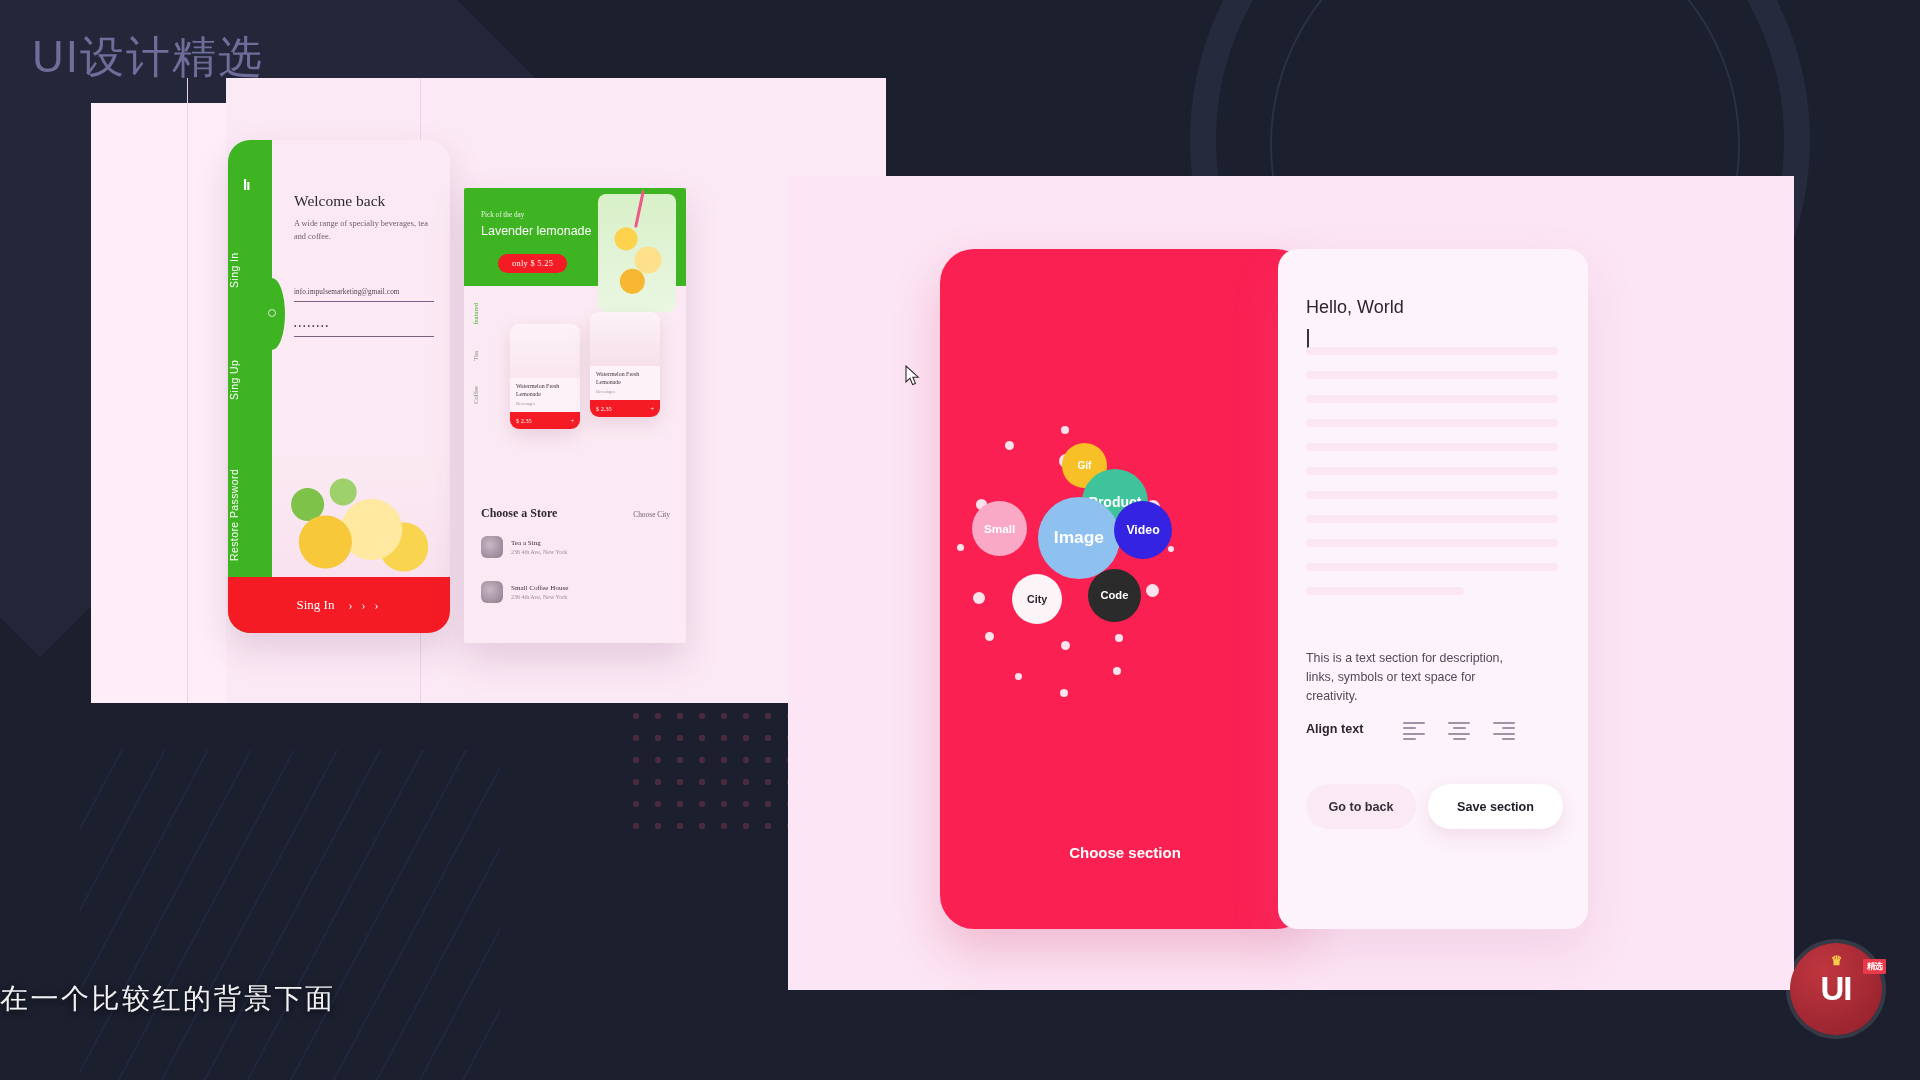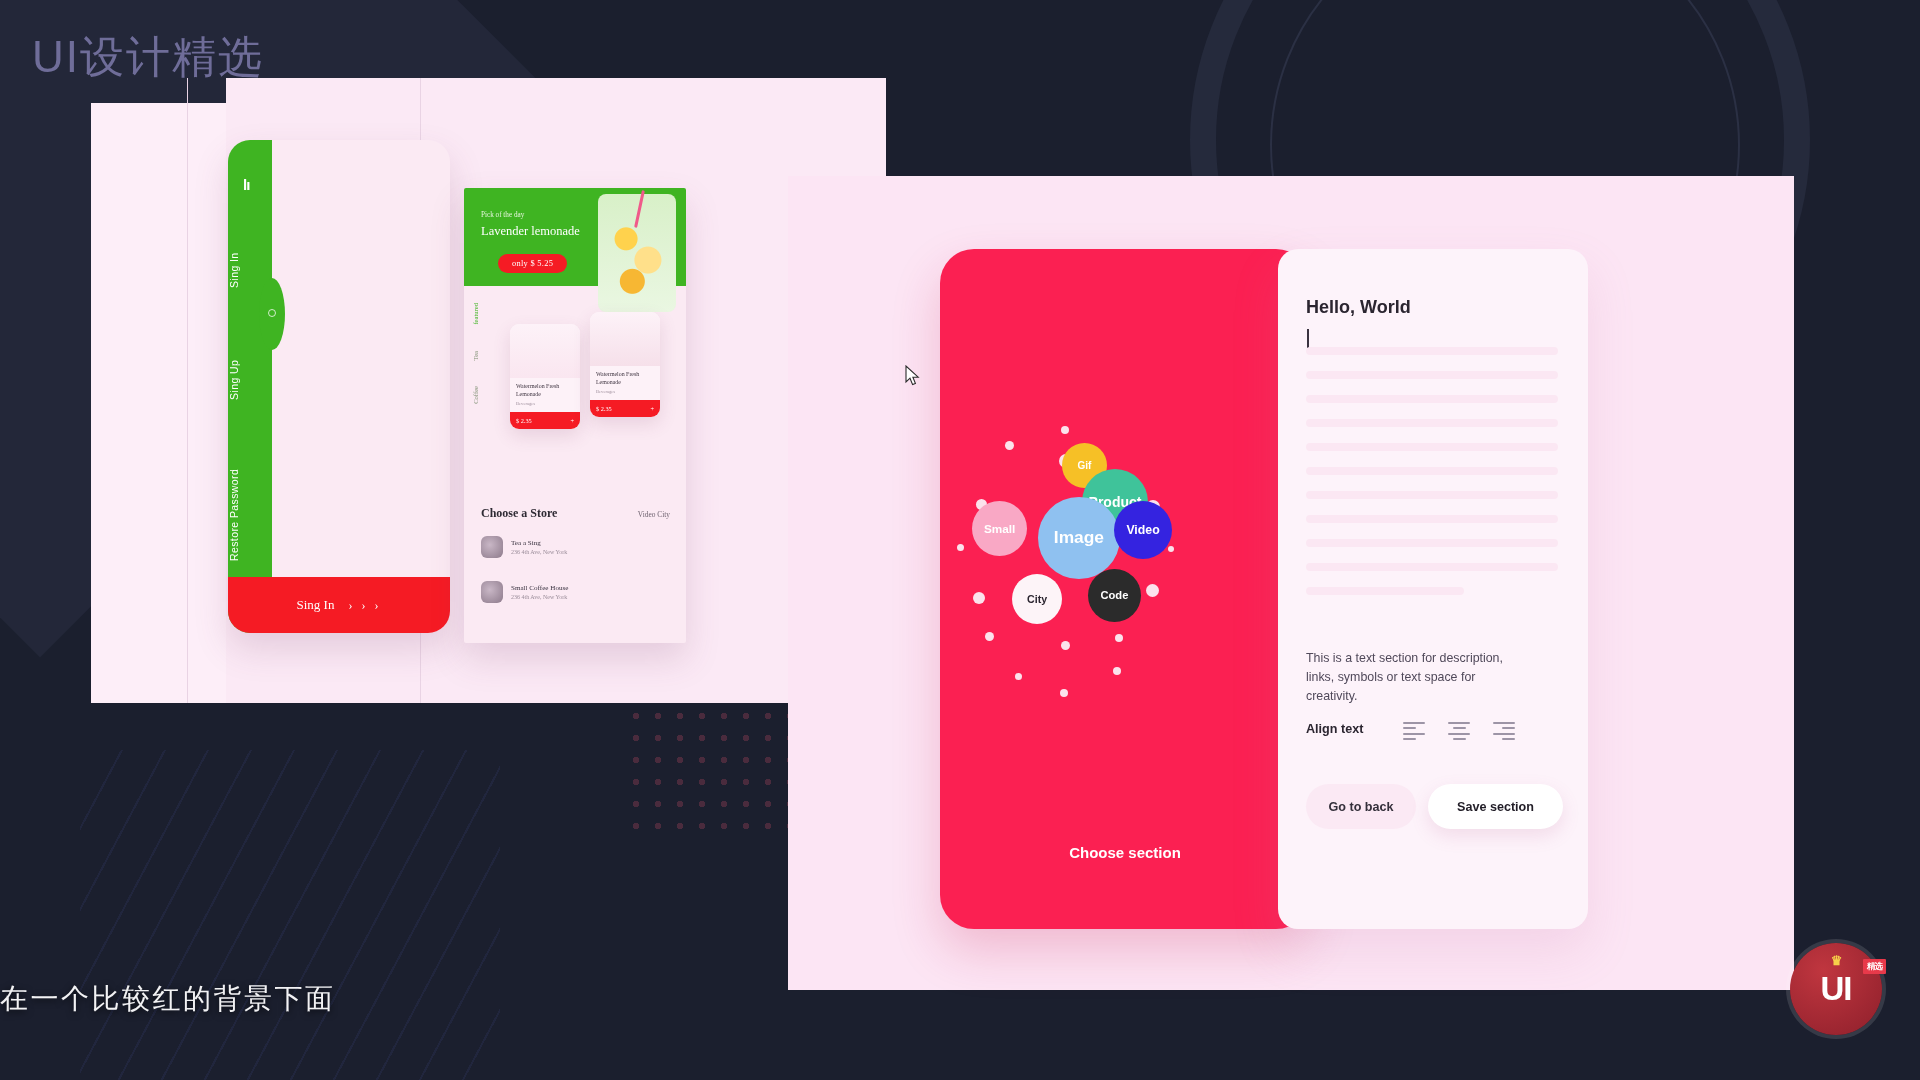--- a/index.html
+++ b/index.html
@@ -109,21 +109,21 @@
 
   
   .phone2 {
     position:absolute; left:373px; top:85px; width:222px; height:455px;
     border-radius:2px; overflow:hidden; background:#fbeaf3;
     box-shadow:0 16px 34px rgba(120,60,100,.17);
   }
   .p2-hero { position:absolute; left:0; right:0; top:0; height:98px; background:#3fb422; }
   .p2-kicker { position:absolute; left:17px; top:23px; font-family:"Liberation Serif",serif;
                font-size:7.2px; color:#e6f6de; }
-  .p2-hero-title { position:absolute; left:17px; top:36px; font-family:Liberation Serif, serif;
+  .p2-hero-title { position:absolute; left:17px; top:36px; font-family:Liberation Sans, sans-serif;
                    font-size:12.5px; color:#fff; }
   .p2-badge {
     position:absolute; left:34px; top:66px; padding:5px 14px; border-radius:13px;
     background:#f51b24; color:#fff; font-family:"Liberation Serif",serif; font-size:8.4px;
     letter-spacing:.3px;
   }
   .p2-glass {
     position:absolute; right:10px; top:6px; width:78px; height:118px; border-radius:8px;
     background:
       radial-gradient(circle at 36% 38%, #ffd24d 0 11px, transparent 12px),
@@ -180,21 +180,21 @@
   .choose {
     position:absolute; left:0; right:0; bottom:68px; text-align:center;
     color:#fff; font-size:15px; font-weight:700;
   }
 
   .edit-card {
     position:absolute; left:490px; top:73px; width:310px; height:680px;
     border-radius:20px; background:#fdf3fa;
     box-shadow:0 22px 48px rgba(200,120,170,.16);
   }
-  .ec-title { position:absolute; left:28px; top:48px; font-size:18px; font-weight:700; color:#2b2530; }
+  .ec-title { position:absolute; left:28px; top:48px; font-size:18px; font-weight:400; color:#2b2530; }
   .ec-caret { position:absolute; left:29px; top:80px; width:1.6px; height:20px; background:#3a3340; }
   .sk { position:absolute; left:28px; height:8px; border-radius:4px; background:#fbe7f3; }
   .ec-desc {
     position:absolute; left:28px; top:400px; width:222px;
     font-size:12.4px; line-height:1.55; color:#50495a;
   }
   .ec-align-label { position:absolute; left:28px; top:473px; font-size:12.6px; font-weight:700; color:#2b2530; }
   .al-btn { position:absolute; top:473px; width:22px; cursor:pointer; }
   .al-btn i { display:block; height:2px; border-radius:1px; background:#9d94a6; margin-bottom:3.4px; }
   .btn {
@@ -249,20 +249,35 @@
 
   <div class="phone1">
     <div class="p1-rail">
       <div class="notch"></div>
     </div>
     <div class="p1-logo">lı</div>
     <div class="p1-vtext" style="top:95px;height:70px">Sing In</div>
     <div class="p1-vtext" style="top:205px;height:70px">Sing Up</div>
     <div class="p1-vtext" style="top:315px;height:120px">Restore Password</div>
 
+    <div class="p1-body">
+      <div class="p1-title">Welcome back</div>
+      <div class="p1-sub">A wide range of specialty beverages, tea and coffee.</div>
+
+      <div class="p1-field" style="top:148px">
+        <div class="val">info.impulsemarketing@gmail.com</div>
+        <div class="bar"></div>
+      </div>
+      <div class="p1-field" style="top:183px">
+        <div class="val p1-dots">• • • • • • • •</div>
+        <div class="bar"></div>
+      </div>
+
+      <div class="p1-photo"></div>
+    </div>
 
     <div class="p1-cta">
       <span>Sing In</span>
       <span class="chev">› › ›</span>
     </div>
   </div>
 
   <div class="phone2">
     <div class="p2-hero"></div>
     <div class="p2-kicker">Pick of the day</div>
@@ -290,21 +305,21 @@
       <div class="img" style="background:linear-gradient(#fdf2f8,#f6e0ea)"></div>
       <div class="nm">Watermelon Fresh  Lemonade</div>
       <div class="vol">Beverages</div>
       <div class="pricebar">
         <span>$ 2.35</span>
         <span>+</span>
       </div>
     </div>
 
     <div class="p2-store-h">Choose a Store</div>
-    <div class="p2-city">Video City</div>
+    <div class="p2-city">Choose City</div>
 
     <div class="srow" style="top:348px">
       <div class="th"></div>
       <div>
         <div class="nm">Tea a Sing</div>
         <div class="ad">236 4th Ave, New York</div>
       </div>
     </div>
     <div class="srow" style="top:393px">
       <div class="th"></div>

